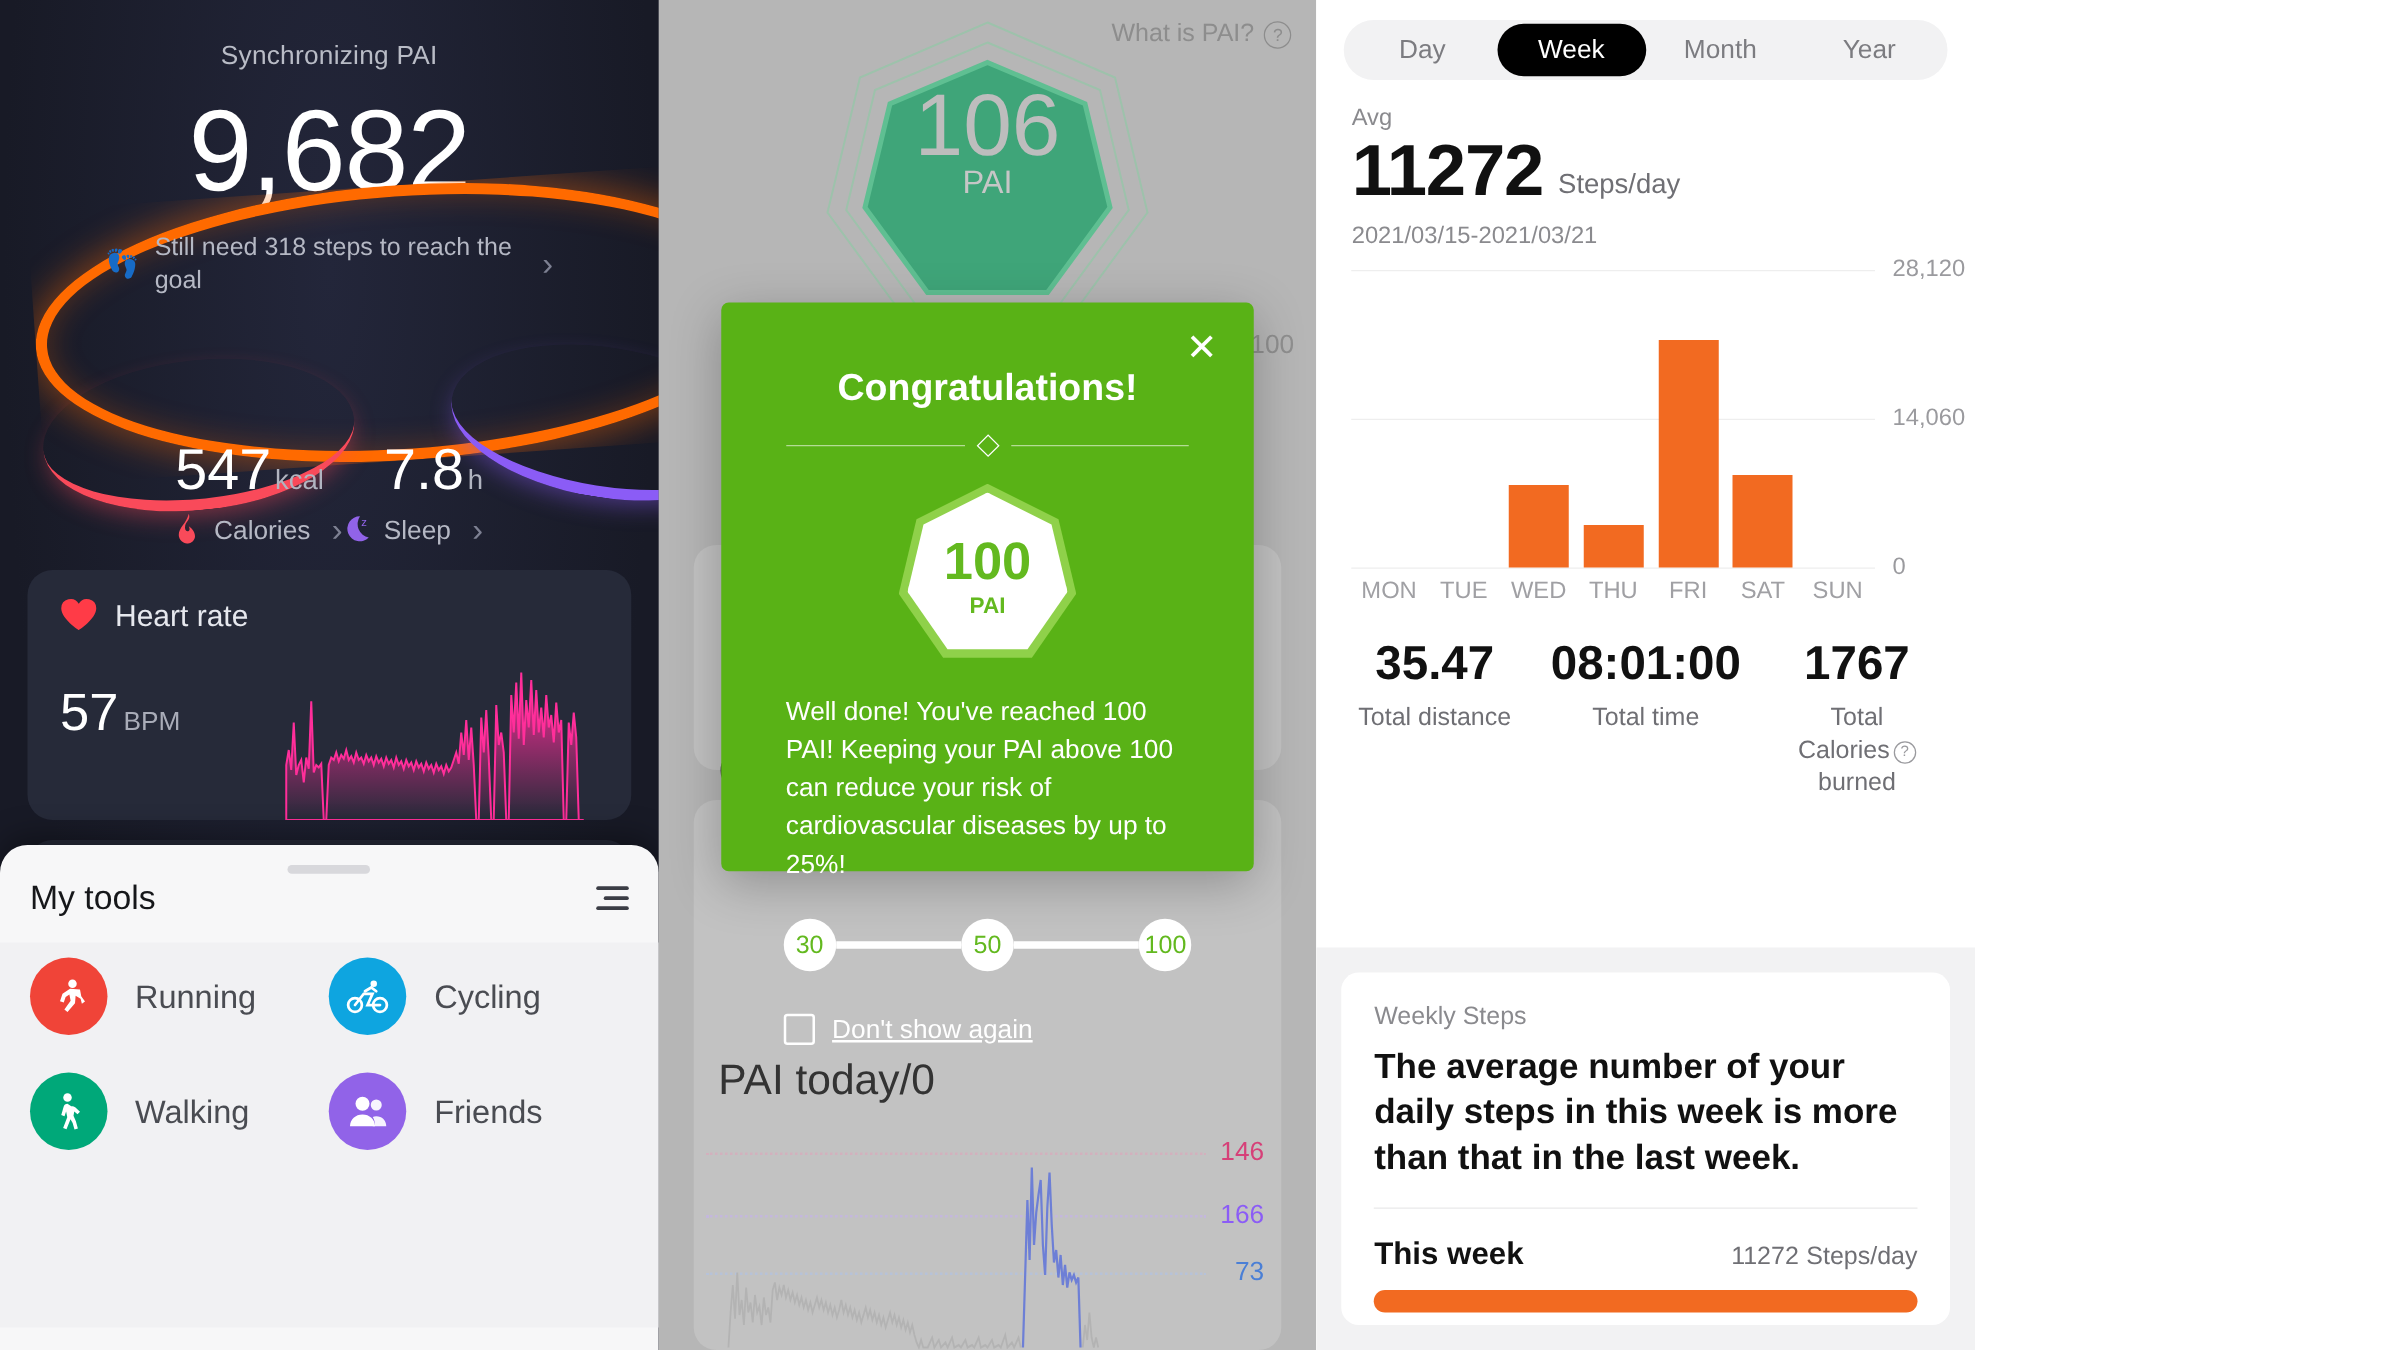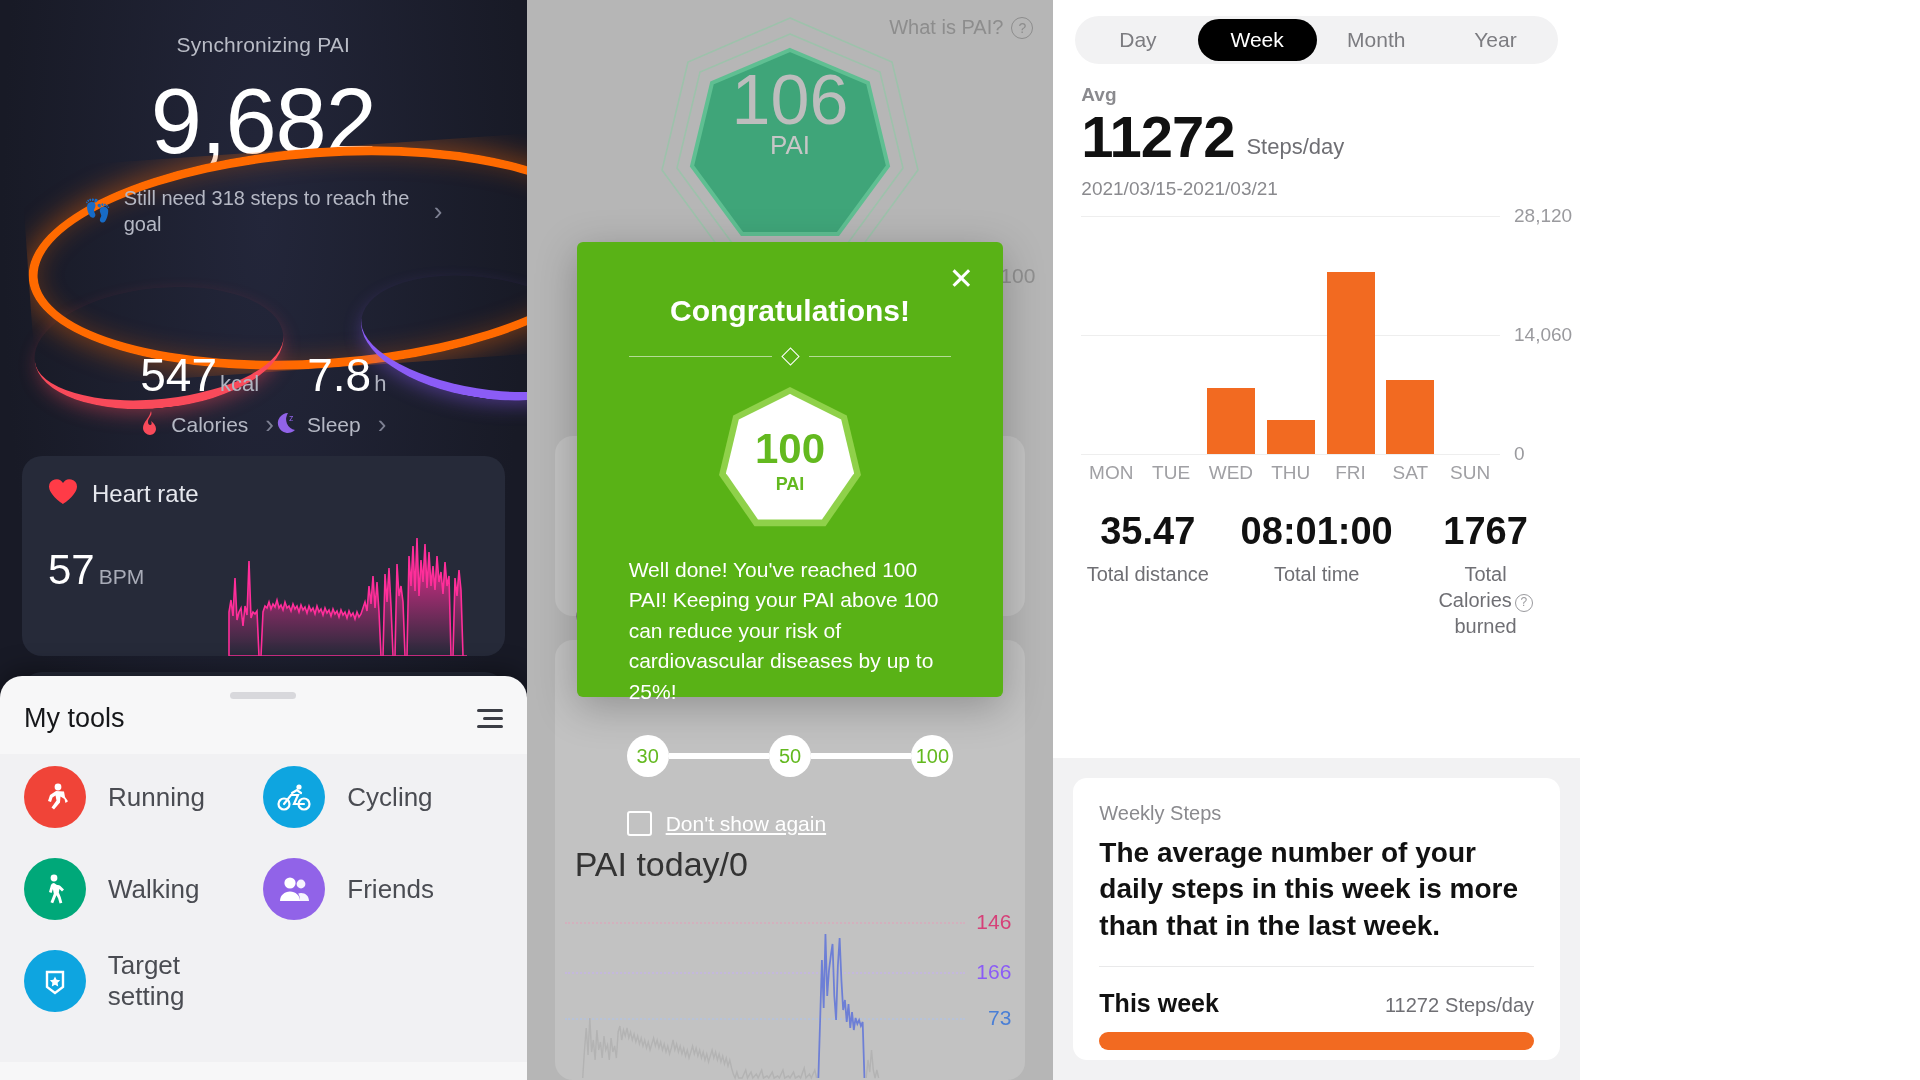--- a/index.html
+++ b/index.html
@@ -191,21 +191,21 @@
   .dont-lbl { color:#fff; font-size: 21px; text-decoration: underline; }
 
   
   .panel3 { width: 640px; height: 1080px; background:#fff; position:relative; overflow:hidden;}
   .seg {
     margin: 16px 22px 0 22px; background:#f2f2f3; border-radius: 26px;
     display:flex; height: 48px; align-items:center; padding: 3px;
   }
   .seg-item { flex:1; text-align:center; font-size: 21px; color:#7c7c80; line-height: 42px; border-radius: 22px; cursor:pointer;}
   .seg-item.active { background:#000; color:#fff; }
-  .avg-lbl { color:#8a8a8e; font-size: 19px; margin: 20px 0 0 28px; font-weight: bold;}
+  .avg-lbl { color:#8a8a8e; font-size: 19px; margin: 20px 0 0 28px;}
   .avg-row { display:flex; align-items:flex-end; margin: 2px 0 0 28px;}
   .avg-num { font-size: 58px; font-weight: 700; color:#111; letter-spacing:-1px; line-height:1;}
   .avg-unit { font-size: 22px; color:#6f6f74; margin: 0 0 6px 12px;}
   .date-range { color:#8a8a8e; font-size: 19px; margin: 12px 0 0 28px;}
 
   .chart {
     position: relative; margin: 16px 80px 0 28px; height: 238px;
   }
   .gridline { position:absolute; left:0; right:0; height:1px; background:#eeeeee; }
   .ytick { position:absolute; left: 100%; transform: translateY(-50%); margin-left: 14px;
@@ -356,29 +356,20 @@
             <svg width="34" height="34" viewBox="0 0 34 34" fill="#fff">
                 <circle cx="13" cy="11" r="5.6"></circle>
                 <path d="M3 29c0-5.5 4.5-9.4 10-9.4S23 23.5 23 29z"></path>
                 <circle cx="24" cy="12" r="4.4" opacity=".92"></circle>
                 <path d="M21 29h11c0-4.8-3.4-8-8-8-1 0-2 .2-2.8.5 1.1 1.8 1.8 4 1.8 6.3z" opacity=".92"></path>
               </svg>
           </div>
           <div class="tool-lbl">Friends</div>
         </div>
 
-        <div class="tool">
-          <div class="tool-ic" style="background:#0ea5e0">
-            <svg width="34" height="34" viewBox="0 0 34 34">
-                <path d="M9 8h16v15l-8 6-8-6z" fill="none" stroke="#fff" stroke-width="2.4"></path>
-                <path d="M17 12.5l1.6 3.3 3.6.5-2.6 2.5.6 3.6-3.2-1.7-3.2 1.7.6-3.6-2.6-2.5 3.6-.5z" fill="#fff"></path>
-              </svg>
-          </div>
-          <div class="tool-lbl">Target setting</div>
-        </div>
 
       </div>
     </div>
   </div>
 
   <div class="panel2">
     <div class="whatis">
       <span>What is PAI?</span>
       <span class="q-circle">?</span>
     </div>

